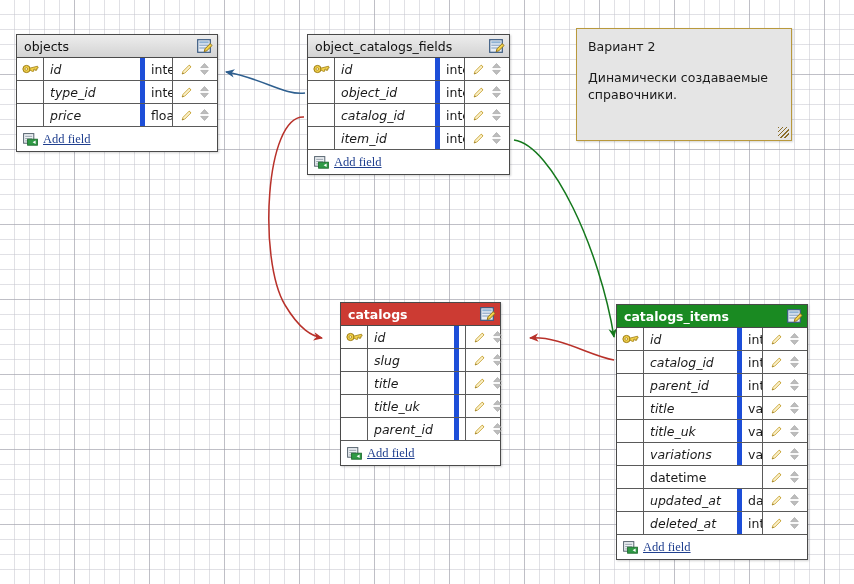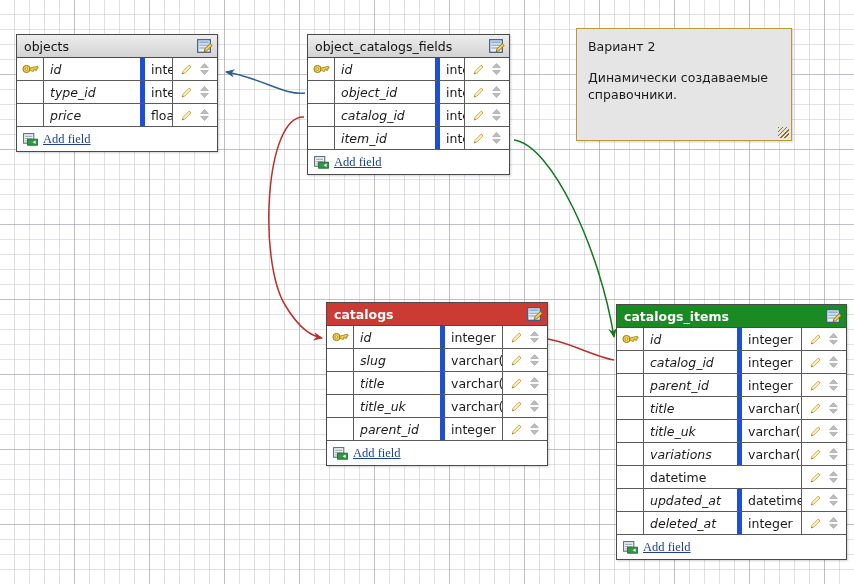--- a/index.html
+++ b/index.html
@@ -280,21 +280,21 @@
             <svg width="15" height="13" viewBox="0 0 15 13">
     <rect x=".6" y=".6" width="10.2" height="9.6" fill="#eef1f4" stroke="#55636e" stroke-width="1"></rect>
     <path d="M2.2 3.3 H9.2 M2.2 5.6 H9.2 M2.2 7.9 H9.2" stroke="#8c99a4" stroke-width=".9"></path>
     <rect x="4.6" y="6.2" width="9.8" height="6.0" fill="#2f9a45" stroke="#1d6b2d" stroke-width=".9"></rect>
     <path d="M12.6 7.4 L9.6 9.2 L12.6 11.0 Z" fill="#ffffff"></path>
   </svg>
           </span>
       <a>Add field</a>
     </div>
       </div>
-      <div class="tbl red" style="left: 326px; top: 302px; width: 222px;">
+      <div class="tbl red" style="left: 340px; top: 302px; width: 161px;">
         <div class="hdr">
       <span class="ttl">catalogs</span>
       <span>
             <svg width="16" height="15" viewBox="0 0 16 15">
     <rect x=".7" y=".7" width="12.6" height="12.6" fill="#e9eef5" stroke="#3a5a80" stroke-width="1.2"></rect>
     <rect x="2.3" y="2.3" width="9.4" height="2" fill="#8fb2d4"></rect>
     <path d="M2.3 6.2 H11.7 M2.3 9.0 H11.7" stroke="#7d9cc0" stroke-width="1"></path>
     <path d="M7.2 12.6 L8.0 9.8 L13.2 4.6 L15.1 6.5 L9.9 11.7 Z" fill="#f5d44a" stroke="#8a6a10" stroke-width=".9" stroke-linejoin="round"></path>
   </svg>
           </span>
@@ -412,21 +412,21 @@
             <svg width="15" height="13" viewBox="0 0 15 13">
     <rect x=".6" y=".6" width="10.2" height="9.6" fill="#eef1f4" stroke="#55636e" stroke-width="1"></rect>
     <path d="M2.2 3.3 H9.2 M2.2 5.6 H9.2 M2.2 7.9 H9.2" stroke="#8c99a4" stroke-width=".9"></path>
     <rect x="4.6" y="6.2" width="9.8" height="6.0" fill="#2f9a45" stroke="#1d6b2d" stroke-width=".9"></rect>
     <path d="M12.6 7.4 L9.6 9.2 L12.6 11.0 Z" fill="#ffffff"></path>
   </svg>
           </span>
       <a>Add field</a>
     </div>
       </div>
-      <div class="tbl green" style="left: 616px; top: 304px; width: 231px;">
+      <div class="tbl green" style="left: 616px; top: 304px; width: 192px;">
         <div class="hdr">
       <span class="ttl">catalogs_items</span>
       <span>
             <svg width="16" height="15" viewBox="0 0 16 15">
     <rect x=".7" y=".7" width="12.6" height="12.6" fill="#e9eef5" stroke="#3a5a80" stroke-width="1.2"></rect>
     <rect x="2.3" y="2.3" width="9.4" height="2" fill="#8fb2d4"></rect>
     <path d="M2.3 6.2 H11.7 M2.3 9.0 H11.7" stroke="#7d9cc0" stroke-width="1"></path>
     <path d="M7.2 12.6 L8.0 9.8 L13.2 4.6 L15.1 6.5 L9.9 11.7 Z" fill="#f5d44a" stroke="#8a6a10" stroke-width=".9" stroke-linejoin="round"></path>
   </svg>
           </span>

